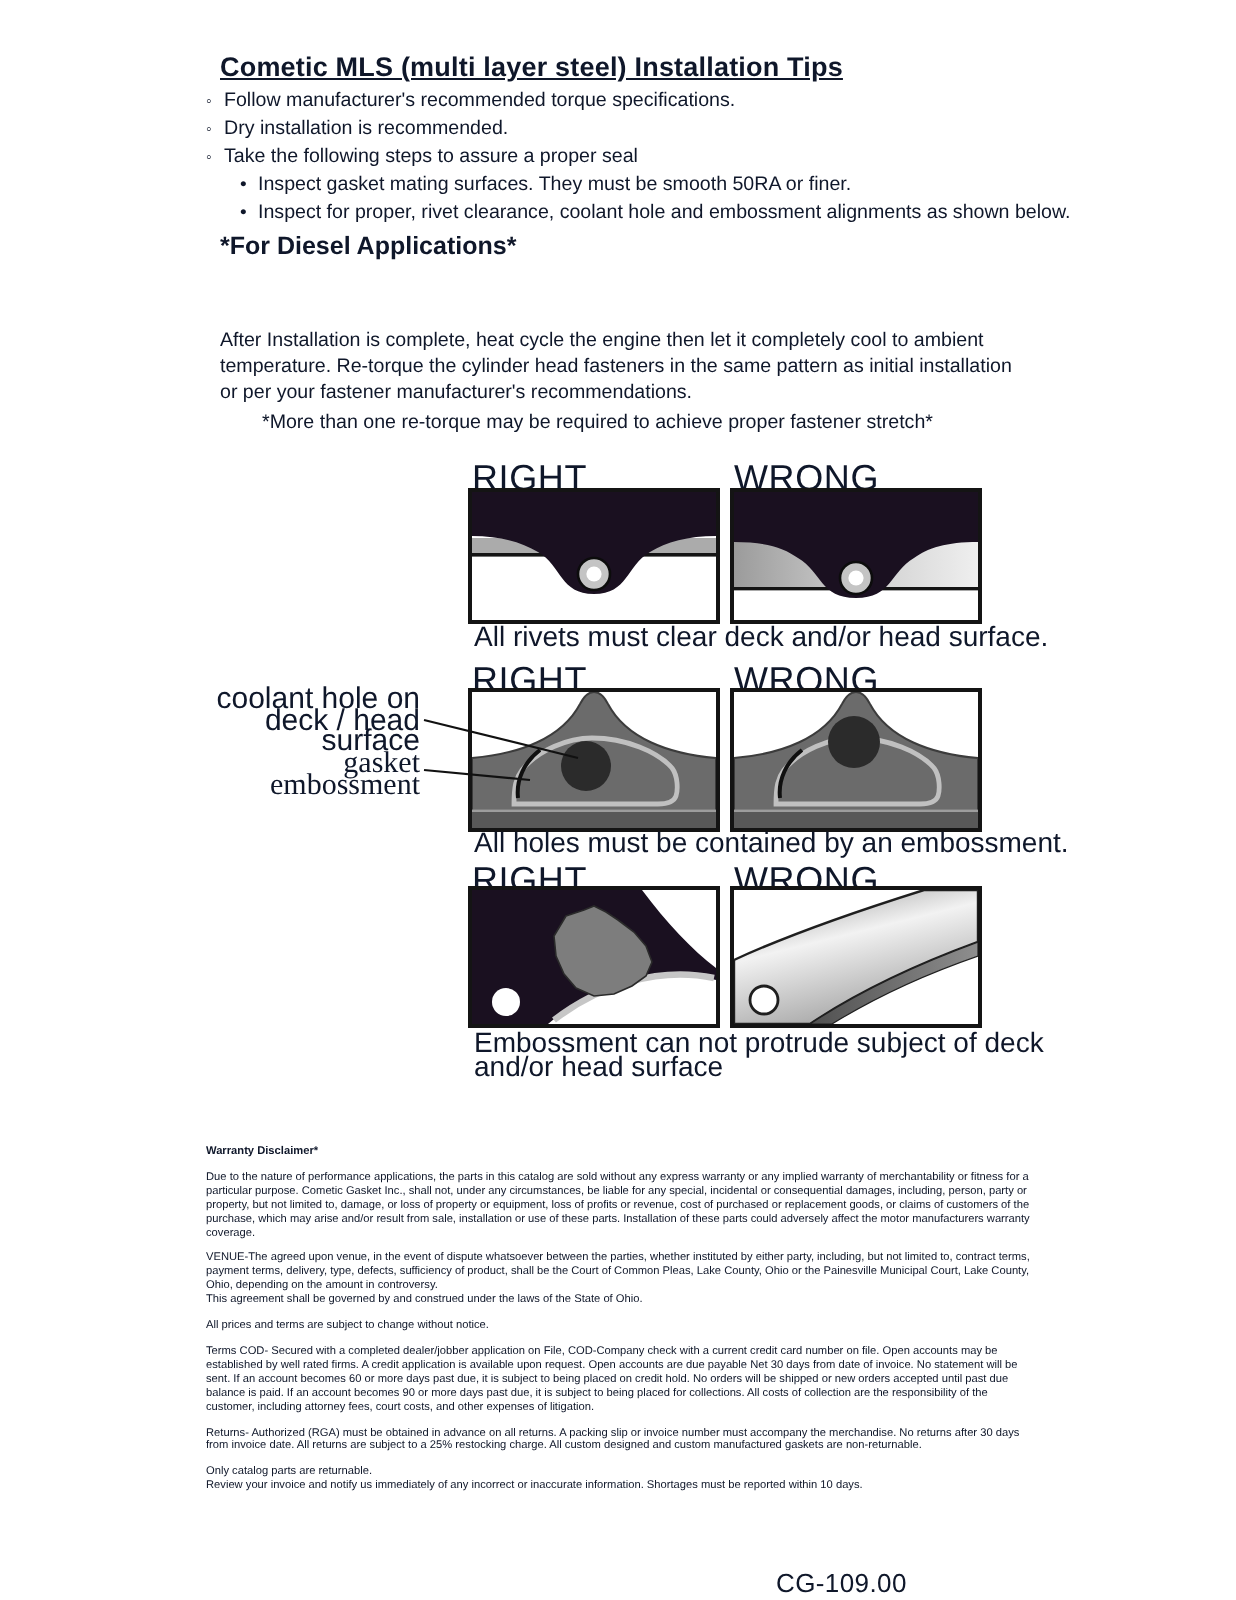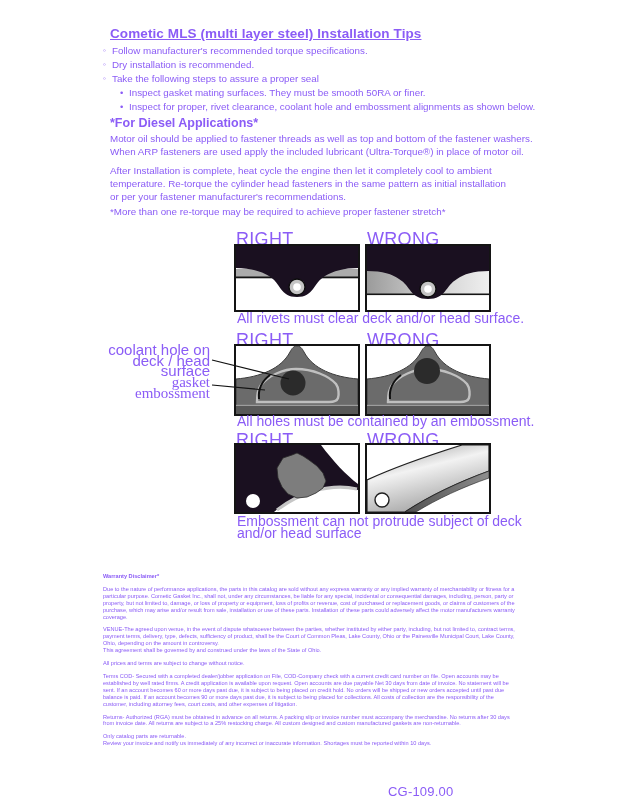--- a/index.html
+++ b/index.html
@@ -1,33 +1,33 @@
 <!DOCTYPE html>
 <html><head>
 <meta charset="utf-8">
 <style>
   html,body { margin:0; padding:0; background:#fff; }
   .page {
     position:relative; width:618px; height:800px; background:#ffffff;
-    font-family:"Liberation Sans", sans-serif; color:#8b5cf6; overflow:hidden;
+    font-family:"Liberation Sans", sans-serif; color:#0f172a; overflow:hidden;
   }
   .title {
     position:absolute; left:110px; top:26px; font-size:13.5px; font-weight:bold;
     text-decoration:underline; letter-spacing:0.1px;
   }
   .bullets { position:absolute; left:103px; top:44px; font-size:9.8px; line-height:14px; }
   .b-row { display:flex; }
   .b-mark { width:9px; font-size:8px; line-height:14px; }
   .b-sub { margin-left:17px; }
   .b-sub .b-mark { font-size:9.5px; }
   .diesel-heading { position:absolute; left:110px; top:116px; font-size:12.5px; font-weight:bold; }
   .para { position:absolute; left:110px; font-size:9.8px; line-height:13.2px; white-space:pre-line; }
   .p1 { top:132px; }
   .p2 { top:164px; }
-  .p3 { top:205px; }
+  .p3 { top:205px;margin-left:21px; }
 
   .diag-label { position:absolute; width:122px; text-align:left; font-size:18px; font-weight:normal; letter-spacing:0.3px; }
   .diag-box { position:absolute; width:122px; border:2px solid #141414; background:#fff; }
   .diag-box svg { display:block; }
   .caption { position:absolute; left:237px; font-size:14px; line-height:11.5px; white-space:pre-line; }
 
   .anno { position:absolute; left:100px; width:110px; text-align:right; font-size:15px; line-height:10.5px; white-space:pre-line; }
   .anno1 { top:345px; }
   .anno2 { top:377px;font-family:Liberation Serif, serif; }
   .pointer-overlay { position:absolute; left:100px; top:330px; pointer-events:none; }
@@ -62,22 +62,20 @@
       <span class="b-mark">•</span>
       <span>Inspect gasket mating surfaces.  They must be smooth 50RA or finer.</span>
     </div>
     <div class="b-row b-sub">
       <span class="b-mark">•</span>
       <span>Inspect for proper, rivet clearance, coolant hole and embossment alignments as shown below.</span>
     </div>
   </div>
 
   <div class="diesel-heading">*For Diesel Applications*</div>
-  <div class="para p1">Motor oil should be applied to fastener threads as well as top and bottom of the fastener washers.
-When ARP fasteners are used apply the included lubricant (Ultra-Torque®) in place of motor oil.</div>
   <div class="para p2">After Installation is complete, heat cycle the engine then let it completely cool to ambient
 temperature. Re-torque the cylinder head fasteners in the same pattern as initial installation
 or per your fastener manufacturer's recommendations.</div>
   <div class="para p3">*More than one re-torque may be required to achieve proper fastener stretch*</div>
 
   <div class="diag-label" style="left:236px; top:229px;">RIGHT</div>
   <div class="diag-label" style="left:367px; top:229px;">WRONG</div>
 
   <div class="diag-box" style="left:234px; top:244px;">
     <svg width="122" height="64" viewBox="0 0 122 64">

